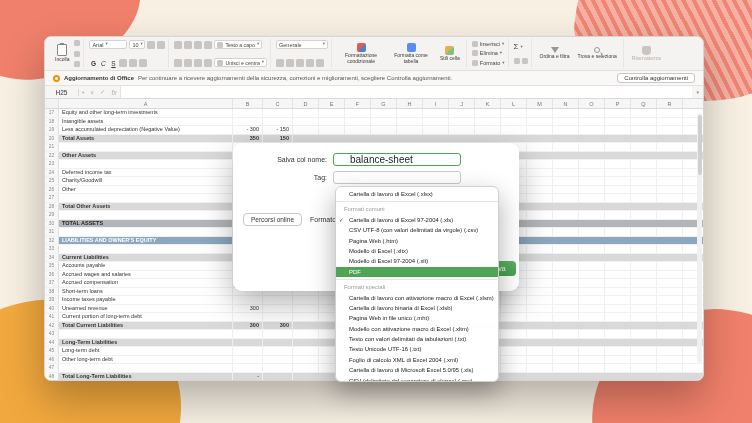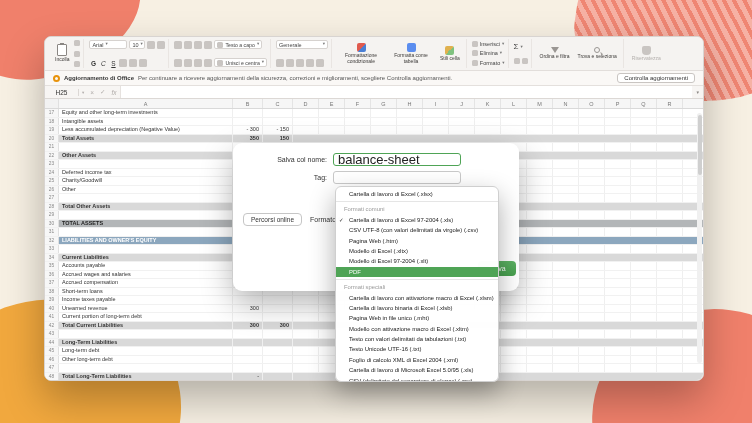--- a/index.html
+++ b/index.html
@@ -92,22 +92,22 @@
   .style-blue { background:#8ca7be; font-weight:bold; color:#fff; }
   .style-total .cellFill,.style-section .cellFill,.style-dark .cellFill,.style-blue .cellFill { background:none; }
   .scrollbar { position:absolute; right:1px; top:14px; width:5px; height:250px; background:#f0f0f0; border-radius:3px; }
   .scrollthumb { position:absolute; top:2px; left:0.5px; width:4px; height:60px; background:#cfcfcf; border-radius:2px; }
 
   
   .dialog { position:absolute; left:233px; top:143px; width:286px; height:148px; background:#fff;
             border-radius:9px; box-shadow:0 12px 32px rgba(0,0,0,.30); z-index:5; font-size:7px; color:#333; }
   .drow { position:absolute; left:0; display:flex; align-items:center; }
   .dlabel { width:100px; text-align:right; padding-right:6px; }
-  .dinput { width:128px; height:13px; border:1px solid #c9c9c9; border-radius:3px; font-size:13px;
-            padding:0 4px; color:#222; font-family:inherit; background:#fff; }
+  .dinput { width:128px; height:13px; border:1px solid #c9c9c9; border-radius:3px; font-size:10px;
+            padding:0 16px; color:#222; font-family:inherit; background:#fff; }
   .dinput.focus { border:1.5px solid #4fa456; }
   .dbtn { border:1px solid #c6c6c6; border-radius:4px; background:#fff; padding:2px 7px; font-size:6.5px; color:#333; } 
   .savebtn { position:absolute; left:245px; top:118px; width:38px; height:15px; background:linear-gradient(#5cb163,#47a04e);
              color:#fff; border:none; border-radius:4px; font-size:7px; }
 
   
   .menu { position:absolute; left:335px; top:186px; width:164px; height:196px; background:rgba(255,255,255,.98);
           border:1px solid #cfcfcf; border-radius:6px; box-shadow:0 10px 26px rgba(0,0,0,.32);
           padding:2px 0; overflow:hidden; z-index:6; font-size:5.9px; color:#222; }
   .mitem { position:relative; height:10.4px; line-height:10.4px; padding:0 6px 0 13px; white-space:nowrap; overflow:hidden; }

